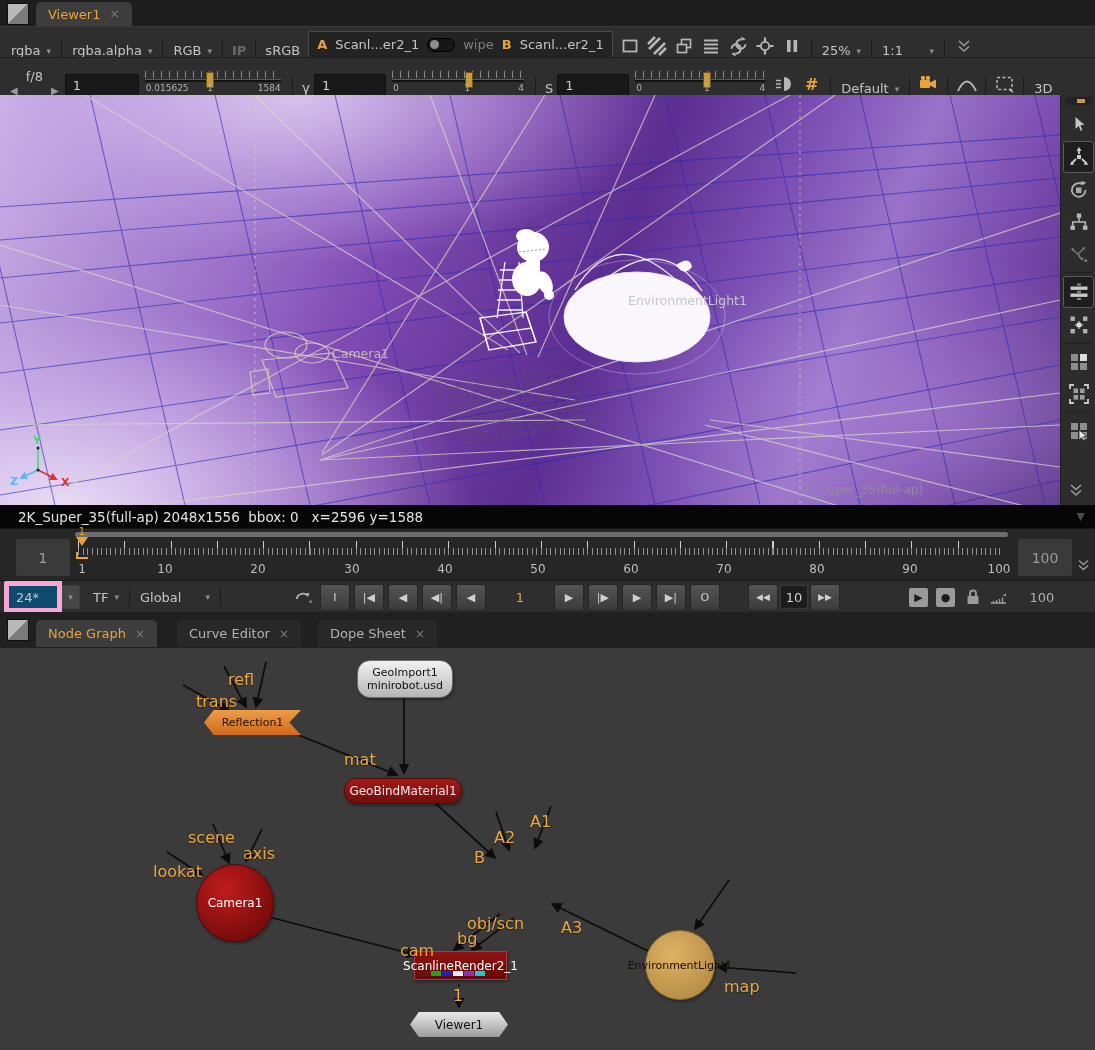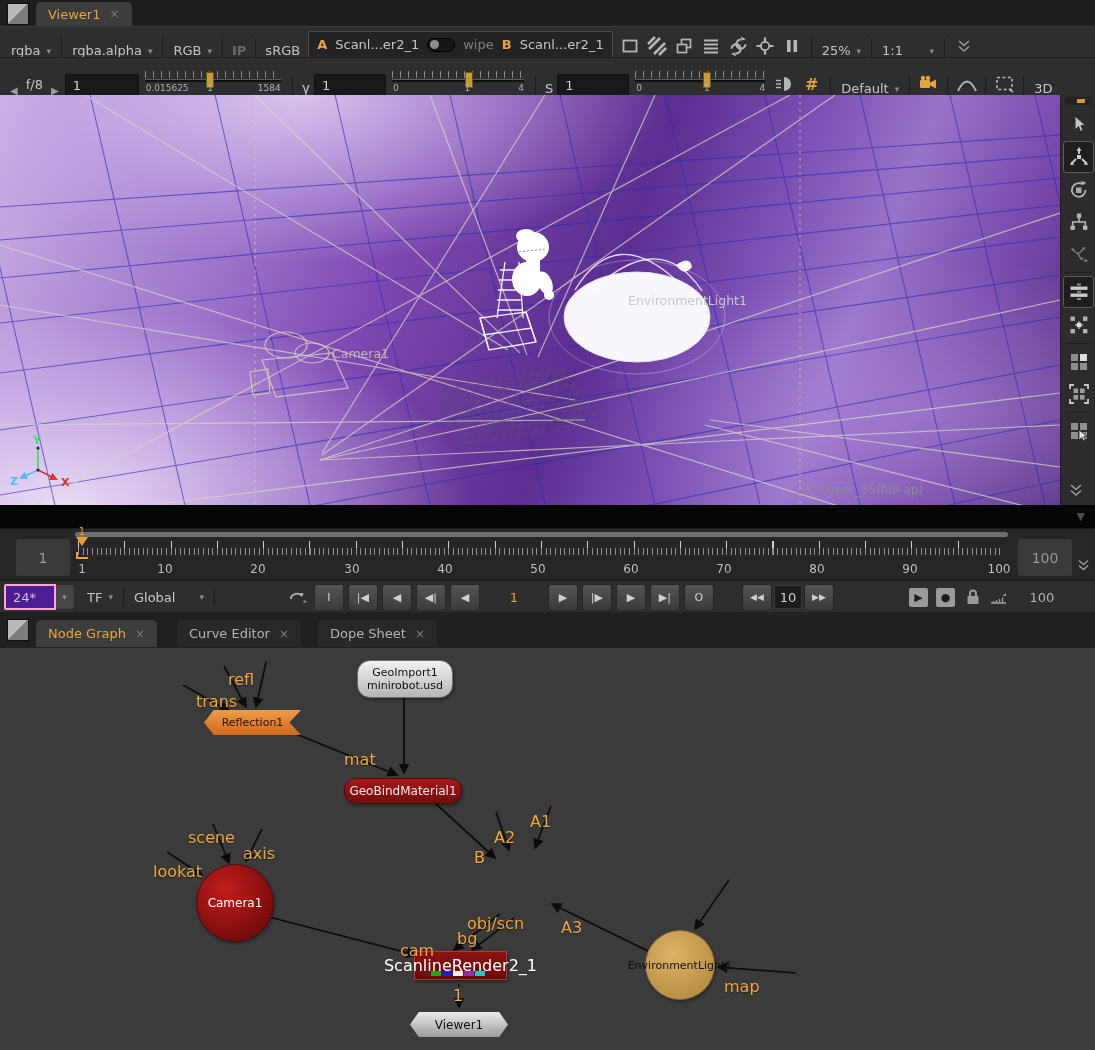--- a/index.html
+++ b/index.html
@@ -53,21 +53,21 @@
   .tl-num{position:absolute;top:33px;transform:translateX(-50%);font-size:12px;color:#bdbdbd}
   .endbox{position:absolute;width:54px;height:37px;background:#3a3a3a;border-radius:3px;color:#9a9a9a;
      font-size:14px;display:flex;align-items:center;justify-content:center}
   
   #transport{position:absolute;left:0;top:580px;width:100%;height:32px;background:#2e2e2e;
      border-top:1px solid #1a1a1a;display:flex;align-items:center;font-size:13px}
   .tbtn{height:25px;min-width:28px;margin:0 2px;background:linear-gradient(#545454,#3b3b3b);
      border:1px solid #262626;border-radius:3px;display:flex;align-items:center;justify-content:center;
      color:#cfcfcf;font-size:11px;flex:0 0 auto;white-space:nowrap}
   .combo{display:flex;align-items:center;flex:0 0 auto}
-  .combo .val{background:#4c1d95;border:2px solid #f9a8d4;height:22px;display:flex;align-items:center;
+  .combo .val{background:#0c4a6e;border:5px solid #f9a8d4;height:22px;display:flex;align-items:center;
      padding:0 7px;border-radius:2px 0 0 2px}
   .combo .arrow{background:#464646;border:1px solid #3d3d3d;border-left:none;height:22px;width:17px;
      display:flex;align-items:center;justify-content:center;border-radius:0 2px 2px 0}
   .minibox{height:22px;min-width:26px;background:#1c1c1c;border:1px solid #3a3a3a;border-radius:2px;
      display:flex;align-items:center;justify-content:center;color:#cfcfcf;flex:0 0 auto}
   .sqicon{width:19px;height:19px;background:#9a9a9a;border-radius:2px;display:flex;align-items:center;
      justify-content:center;color:#1c1c1c;font-size:11px;margin:0 4px;flex:0 0 auto}
   
   #nodegraph{position:absolute;left:0;top:648px;width:1095px;height:402px;background:#3b3b3b;overflow:hidden}
   .node{position:absolute;display:flex;flex-direction:column;align-items:center;justify-content:center;
@@ -78,21 +78,21 @@
      background:linear-gradient(#f2f2f2,#b5b5b5);border:1px solid #6e6e6e;line-height:1.2}
   .n-reflection{left:204px;top:62px;width:97px;height:25px;color:#241106;
      background:linear-gradient(#ef9c48,#d0691a);
      clip-path:polygon(10% 0,100% 0,88% 50%,100% 100%,10% 100%,0 50%);box-shadow:none}
   .n-geobind{left:344px;top:130px;width:116px;height:24px;border-radius:12px;color:#f2e6e6;
      background:linear-gradient(#a51818,#6f0e0e);border:1px solid #4f0a0a;font-size:12px}
   .n-camera{left:196px;top:216px;width:76px;height:76px;border-radius:50%;color:#fff;font-size:12px;
      background:radial-gradient(circle at 38% 32%,#c01c1c,#7a0c0c 72%);border:1px solid #500808}
   .n-geoscene{left:488px;top:205px;width:67px;height:67px;border-radius:50%;color:#0b0b16;
      background:radial-gradient(circle at 40% 34%,#5d71da,#36429b 76%);border:1px solid #28307a}
-  .n-scanline{left:414px;top:303px;width:91px;height:27px;color:#fff;font-size:16px;white-space:nowrap;
+  .n-scanline{left:414px;top:303px;width:91px;height:27px;color:#fff;font-size:12px;white-space:nowrap;
      background:linear-gradient(#8e1212,#650a0a);border:1px solid #b23a3a;overflow:visible}
   .n-viewer{left:410px;top:364px;width:98px;height:25px;color:#111;font-size:12px;
      background:linear-gradient(#eaeaea,#9c9c9c);
      clip-path:polygon(9% 0,91% 0,100% 50%,91% 100%,9% 100%,0 50%);box-shadow:none}
   .n-envlight{left:645px;top:282px;width:68px;height:68px;border-radius:50%;color:#161006;white-space:nowrap;
      background:radial-gradient(circle at 40% 34%,#dfb266,#b68e45 78%);border:1px solid #8a6a30}
   .n-read{left:794px;top:279px;width:94px;height:95px;background:#b2b2b2;border:1px solid #838383;color:#0d0d0d;
      justify-content:flex-start;border-radius:1px}
   .read-thumb{width:88px;height:60px;margin-top:3px;
      background:radial-gradient(ellipse 40px 18px at 72% 28%, #eee0f6 0%, rgba(230,214,244,.5) 55%, transparent 75%),
@@ -196,21 +196,21 @@
   <div class="sep"></div>
   <span class="icn">
     <svg width="14" height="14">
           <path d="M2,2 l5,4.5 5,-4.5 M2,7.5 l5,4.5 5,-4.5" fill="none" stroke="#9a9a9a" stroke-width="1.6"></path>
         </svg>
   </span>
 </div>
 
 <div class="toolbar" style="top:57px;height:38px;border-top:1px solid #1f1f1f">
   <span style="font-size:10px;color:#9a9a9a;margin-left:10px">◀</span>
-  <span style="margin:4px 8px">f/8</span>
+  <span style="margin:12px 8px">f/8</span>
   <span style="font-size:10px;color:#9a9a9a;margin-right:6px">▶</span>
   <div class="field" style="width:58px">1</div>
   <div class="slider" style="width:136px;margin:0 6px">
     <div class="ticks"></div>
         <div class="track"></div>
     <div class="handle" style="left:45%"></div>
     <span class="tl" style="left:1px">0.015625</span>
     <span class="tl" style="left:46%">1</span>
     <span class="tl" style="right:0">1584</span>
   </div>
@@ -483,20 +483,21 @@
         </svg>
   </div>
   <div style="position:absolute;left:8px;bottom:4px">
     <svg width="14" height="14">
           <path d="M2,2 l5,4.5 5,-4.5 M2,7.5 l5,4.5 5,-4.5" fill="none" stroke="#9a9a9a" stroke-width="1.6"></path>
         </svg>
   </div>
 </div>
 
 <div id="statusbar">
+  <span class="stext" style="margin-left:18px">2K_Super_35(full-ap) 2048x1556  bbox: 0   x=2596 y=1588</span>
   <span style="margin-left:auto;margin-right:10px;color:#4a4a4a;font-size:11px">▼</span>
 </div>
 
 <div id="timeline">
   <div style="position:absolute;left:75px;top:3px;width:933px;height:5px;background:#6e6e6e;border-radius:3px"></div>
   <div class="endbox" style="left:16px;top:10px">1</div>
   <div style="position:absolute;left:78px;top:12px;width:925px;height:14px;background:repeating-linear-gradient(90deg,#cfcfcf 0 1px,transparent 1px 46.3px)"></div>
   <div style="position:absolute;left:78px;top:19px;width:925px;height:7px;background:repeating-linear-gradient(90deg,#909090 0 1px,transparent 1px 4.63px)"></div>
   <span class="tl-num" style="left:82px">1</span>
   <span class="tl-num" style="left:165px">10</span>

